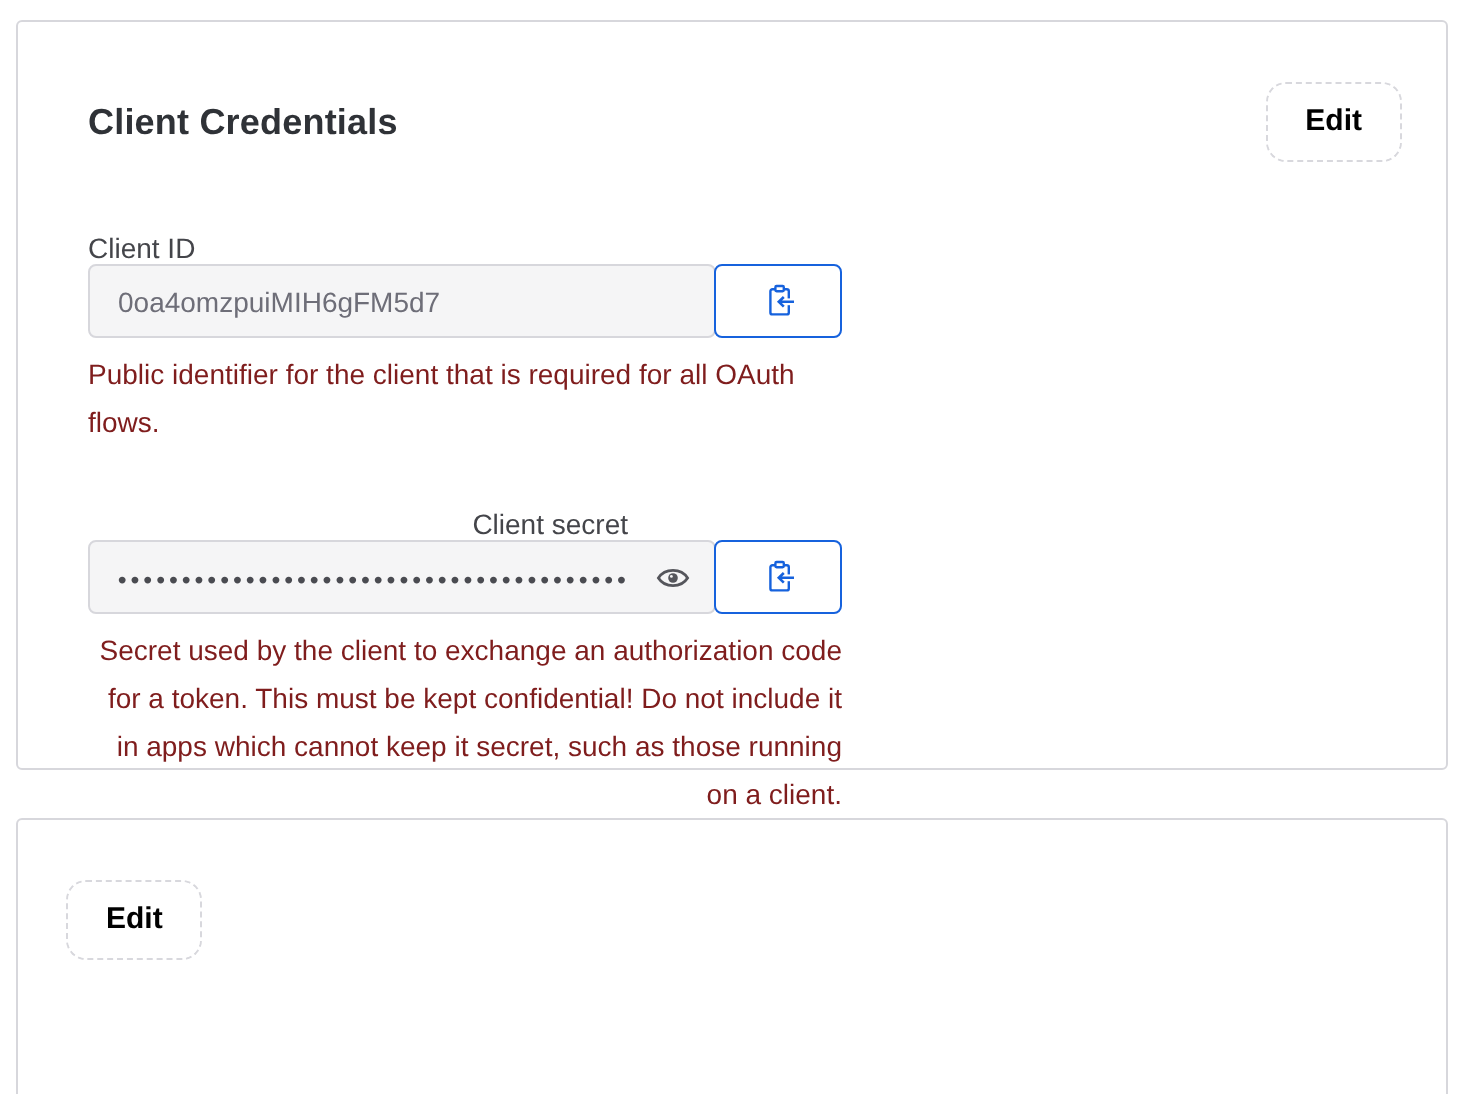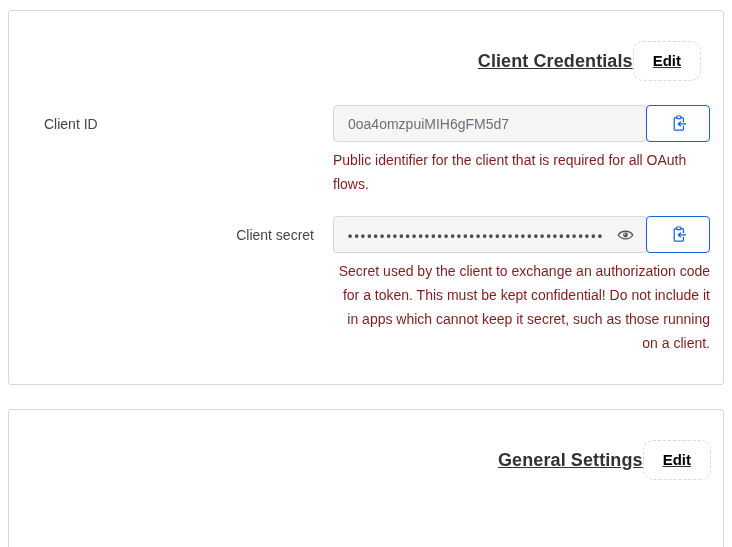--- a/index.html
+++ b/index.html
@@ -27,24 +27,23 @@
     padding: 0 34px 0 35px;
   }
   .panel-2 {
     margin-top: 24px;
     height: 220px;
     padding: 0 24px;
   }
   .panel-header {
     display: flex;
     align-items: center;
-    justify-content: flex-end;
+    justify-content: space-between;
     margin-top: 28px;
     height: 44px;
-    text-decoration: underline;
   }
   .panel-title {
     font-size: 18px;
     font-weight: 700;
     color: #2f3237;
     letter-spacing: 0.1px;
   }
   .edit-wrap {
     border: 1px dashed #d8d8dd;
     border-radius: 10px;
@@ -55,30 +54,31 @@
     font-size: 15px;
     font-weight: 700;
     color: #000000;
     text-decoration: none;
     cursor: pointer;
   }
   .form-row {
     display: flex;
     align-items: flex-start;
     margin-top: 22px;
+    flex-direction: column;
   }
   .row-label {
     font-size: 14px;
     color: #44454a;
     padding-top: 11px;
     flex: 0 0 auto;
   }
   .p1 .row-label { width: 270px; }
   .p2 .row-label { width: 280px; }
-  .value-col { flex: 0 0 auto; margin-left: 19px; }
+  .value-col { flex: 0 0 auto; }
   .p1 .value-col { width: 377px; }
   .p2 .value-col { width: 387px; }
   .field-group {
     display: flex;
     align-items: stretch;
     height: 37px;
   }
   .field-box {
     position: relative;
     flex: 1 1 auto;
@@ -201,21 +201,20 @@
         </div>
         <div class="field-desc">Secret used by the client to exchange an authorization code for a token. This must be kept confidential! Do not include it in apps which cannot keep it secret, such as those running on a client.</div>
       </div>
     </div>
 
   </section>
 
   <section class="panel panel-2 p2">
 
     <div class="panel-header">
-      <h2 class="panel-title">General Settings</h2>
       <div class="edit-wrap">
         <a class="edit-link">Edit</a>
       </div>
     </div>
 
 
   </section>
 
 </div>
 

